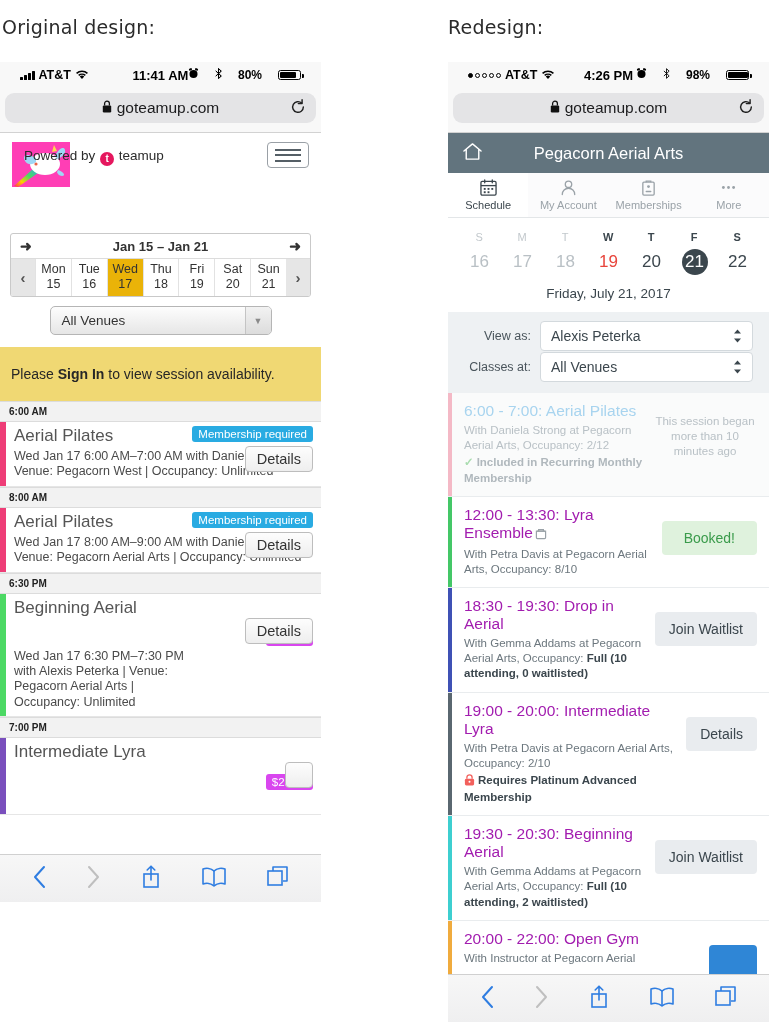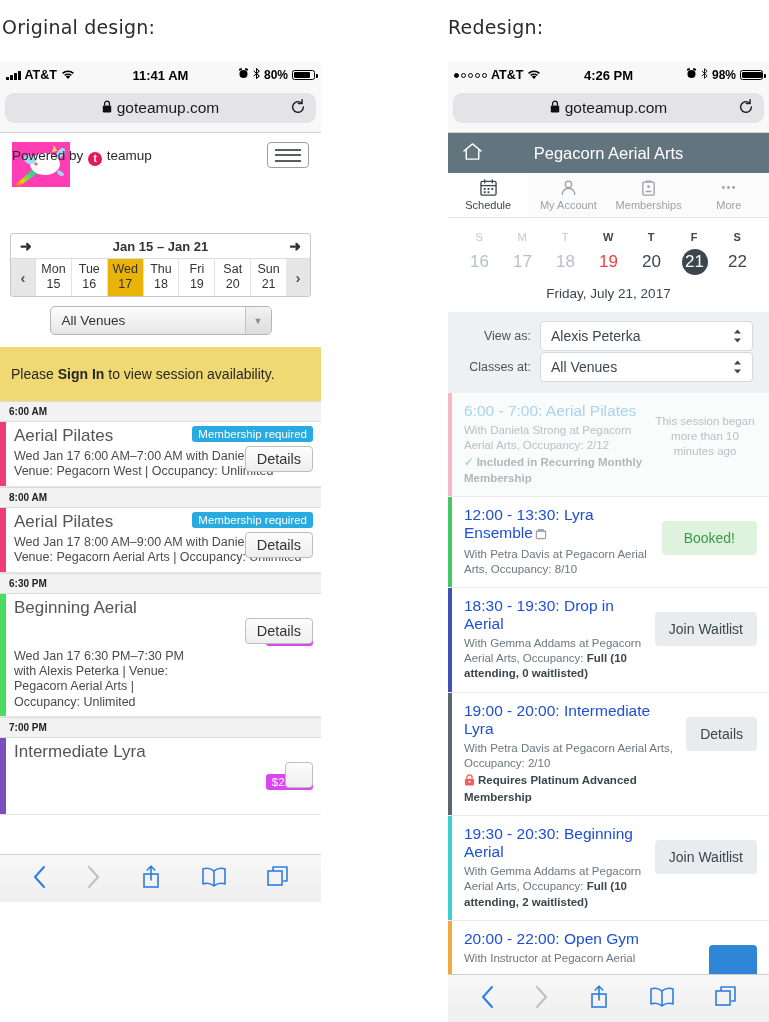--- a/index.html
+++ b/index.html
@@ -25,29 +25,29 @@
   .phone-left {
     position: absolute; left: 0; top: 62px;
     width: 321px; height: 840px;
     background: #fff; overflow: hidden;
   }
   
   .status-bar {
     height: 26px; background: #f8f8f8;
     display: flex; align-items: center;
     font-size: 12.5px; font-weight: bold; color: #000;
-    padding: 0 6px; position: relative;
+    padding: 0 20px; position: relative;
   }
   .sb-left { display: flex; align-items: center; gap: 4px; }
   .sb-center {
     position: absolute; left: 0; right: 0; text-align: center;
     font-size: 13px; font-weight: bold;
   }
   .sb-right {
-    margin-left: auto; display: flex; align-items: center; gap: 4px;
+    margin-left: auto; display: flex; align-items: center; gap: 16px;
     font-size: 12px; position: relative; z-index: 2;
   }
   .bars-signal { display: inline-flex; align-items: flex-end; gap: 1.5px; height: 9px; }
   .bars-signal i { width: 2.5px; background: #000; border-radius: .5px; display: block; }
   .bars-signal i:nth-child(1){ height: 3px; }
   .bars-signal i:nth-child(2){ height: 5px; }
   .bars-signal i:nth-child(3){ height: 7px; }
   .bars-signal i:nth-child(4){ height: 9px; }
   .dots-signal { display: inline-flex; align-items: center; gap: 2px; }
   .dots-signal i { width: 5px; height: 5px; border-radius: 50%; border: 1px solid #000; display:block; }
@@ -85,21 +85,21 @@
     display: flex; align-items: flex-start;
     padding: 9px 12px 6px; gap: 10px;
   }
   .logo-tile {
     width: 58px; height: 45px; background: #ff3eb5;
     position: relative; overflow: hidden; flex: 0 0 auto;
   }
   .uni { position: absolute; inset: 0; }
   .powered {
     font-size: 13.5px; color: #2b2b2b;
-    position: absolute; left: 12px; top: 86px; white-space: nowrap;
+    position: absolute; left: 24px; top: 86px; white-space: nowrap;
   }
   .tbadge {
     display: inline-block; width: 14px; height: 14px; border-radius: 50%;
     background: #e5175e; color: #fff; font-size: 10px; font-weight: bold;
     text-align: center; line-height: 14px; vertical-align: -2px; margin: 0 1px;
   }
   .hamburger {
     margin-left: auto; width: 42px; height: 26px;
     border: 1px solid #9aa0a6; border-radius: 4px;
     display: flex; flex-direction: column; justify-content: center;
@@ -262,21 +262,21 @@
   }
 
   
   .r-card { display:flex; border-bottom: 1px solid #e9ecee; background:#fff; }
   .r-card .bar { width: 4px; flex: 0 0 4px; }
   .r-card-body {
     flex:1; padding: 9px 12px 10px; display:flex; align-items:flex-start;
   }
   .r-card-left { flex: 1; min-width: 0; }
   .r-ctitle {
-    font-size: 15.5px; color: #1d4ed8; font-weight: 400; margin-bottom: 3px;
+    font-size: 15.5px; color: #a21caf; font-weight: 400; margin-bottom: 3px;
   }
   .r-cmeta { font-size: 11.5px; color: #6c777e; line-height: 1.32; }
   .r-cmeta b { color: #3b464d; }
   .r-note { font-size: 11.5px; color: #3b464d; font-weight: bold; line-height:1.32; margin-top: 2px; }
   .r-note .ck { color: #5fc66a; font-weight: bold; margin-right: 3px; }
   .lock-ic { display:inline-block; vertical-align:-2px; margin-right: 3px; }
   .r-action { flex: 0 0 auto; margin-left: 10px; padding-top: 15px; }
   .btn-grey {
     background:#e9ecef; border-radius: 4px; padding: 9px 14px;
     font-size: 14px; color: #3b464d; text-align:center; white-space:nowrap;

